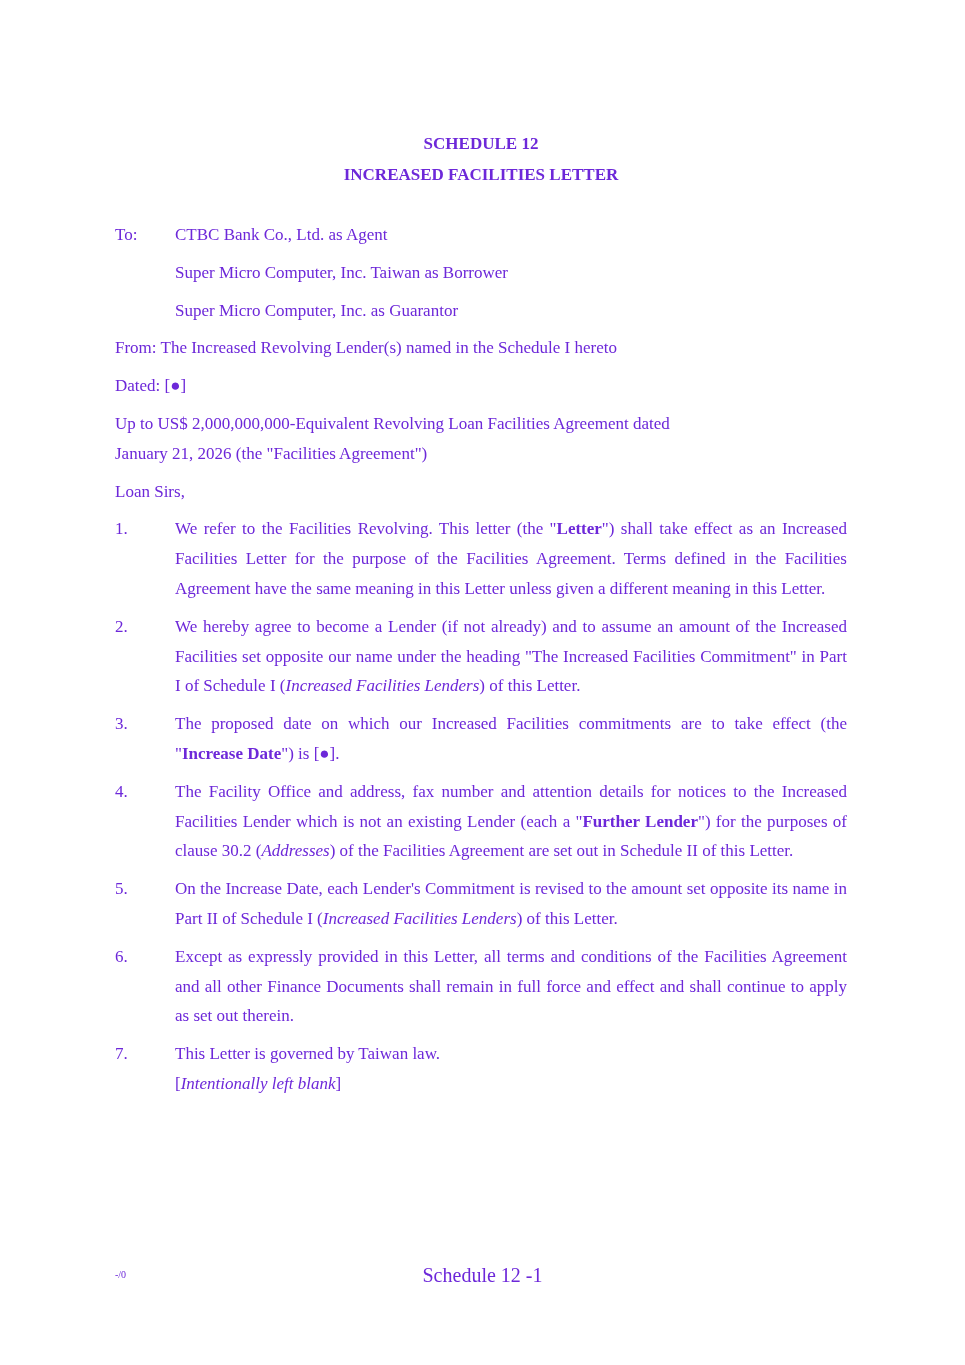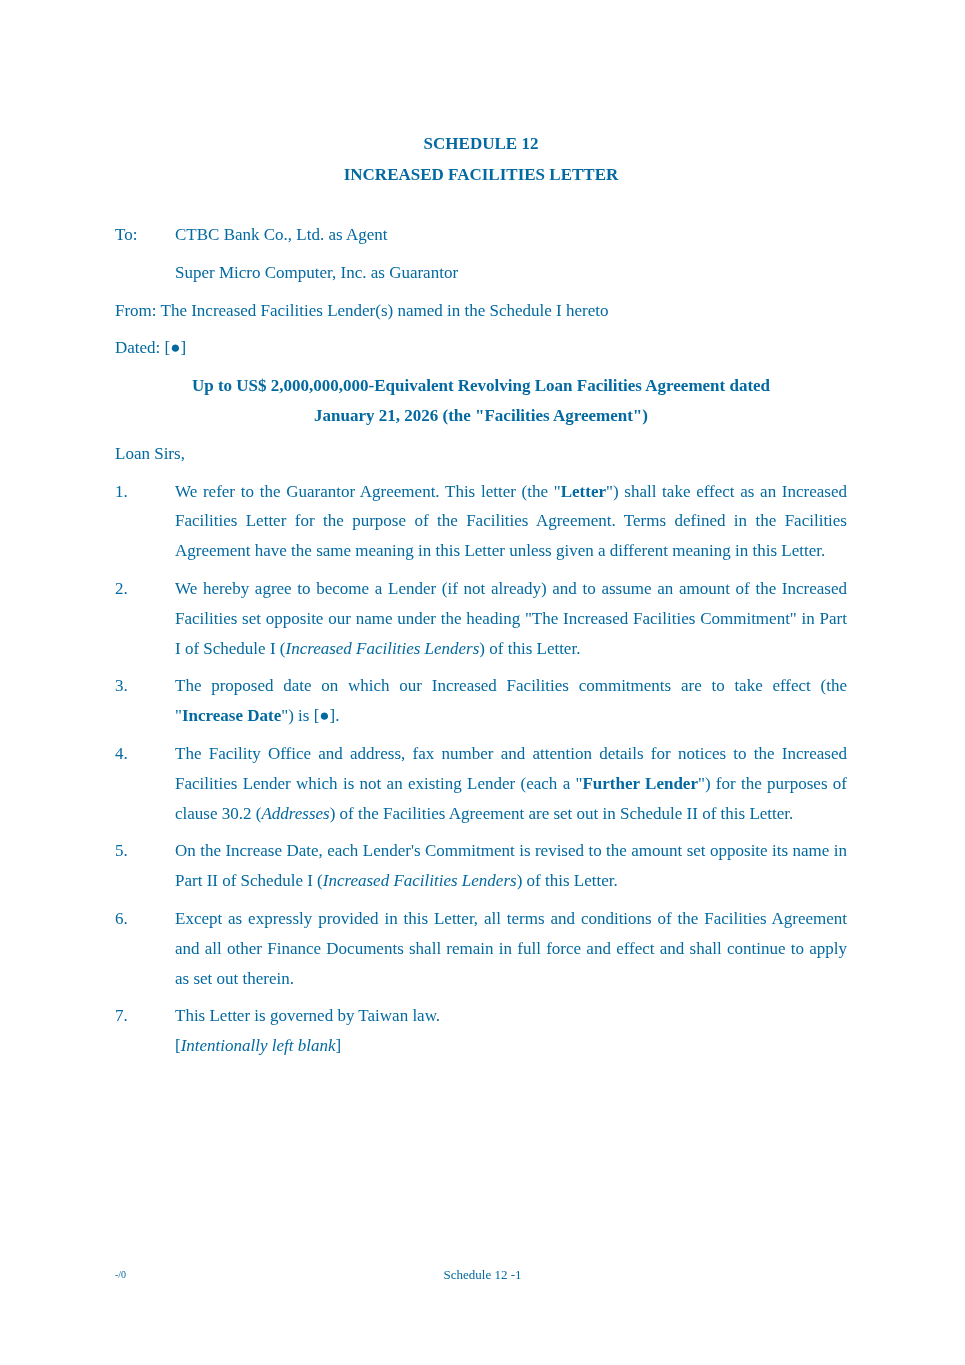--- a/index.html
+++ b/index.html
@@ -2,43 +2,43 @@
 <html><head>
 <meta charset="utf-8">
 <style>
   html, body { margin: 0; padding: 0; background: #ffffff; }
   .page {
     position: relative;
     width: 965px;
     height: 1341px;
     margin: 0 auto;
     background: #ffffff;
-    color: #0369a1;
+    color: #6d28d9;
     font-family: "Liberation Serif", "DejaVu Serif", serif;
     font-size: 17px;
     line-height: 29.8px;
     box-sizing: border-box;
     padding: 128px 118px 0 115px;
     overflow: hidden;
   }
   .doc-title {
     text-align: center;
     font-weight: bold;
     line-height: 31px;
     margin-bottom: 30px;
   }
   .to-row { display: flex; margin-bottom: 8px; }
   .to-label { width: 60px; flex: none; }
   .indent-line { margin-left: 60px; margin-bottom: 8px; }
   .plain-line { margin-bottom: 8px; }
   .subject {
     margin-top: 4px;
     margin-bottom: 8px;
-    text-align: center;
-    font-weight: bold;
+    text-align: left;
+    font-weight: normal;
   }
   .salutation { margin-bottom: 8px; }
   .para { display: flex; margin-bottom: 8px; }
   .para .num { width: 60px; flex: none; }
   .para .body { flex: 1; text-align: justify; }
   .para.last { margin-bottom: 0; }
   .blank-notice {
     margin-left: 60px;
     text-align: left;
   }
@@ -48,53 +48,54 @@
     top: 1268px;
     font-size: 10px;
     line-height: 14px;
   }
   .footer-center {
     position: absolute;
     left: 0;
     right: 0;
     top: 1264px;
     text-align: center;
-    font-size: 13px;
+    font-size: 20px;
     line-height: 22px;
   }
 </style>
 </head>
 <body>
 
 <div class="page">
 
   <div class="doc-title">
     <div>SCHEDULE 12</div>
     <div>INCREASED FACILITIES LETTER</div>
   </div>
 
   <div class="to-row">
     <span class="to-label">To:</span>
     <span>CTBC Bank Co., Ltd. as Agent</span>
   </div>
+  <div class="indent-line">Super Micro Computer, Inc. Taiwan as Borrower</div>
   <div class="indent-line">Super Micro Computer, Inc. as Guarantor</div>
 
-  <div class="plain-line">From: The Increased Facilities Lender(s) named in the Schedule I hereto</div>
+  <div class="plain-line">From: The Increased Revolving Lender(s) named in the Schedule I hereto</div>
   <div class="plain-line">Dated: [●]</div>
 
   <div class="subject">
     <div>Up to US$ 2,000,000,000-Equivalent Revolving Loan Facilities Agreement dated</div>
     <div>January 21, 2026 (the "Facilities Agreement")</div>
   </div>
 
   <div class="salutation">Loan Sirs,</div>
 
   <div class="para">
     <span class="num">1.</span>
-    <span class="body"><span>We refer to the Guarantor Agreement.  This letter (the "</span><span style="font-weight: bold;">Letter</span><span>") shall take effect as an Increased Facilities Letter for the purpose of the Facilities Agreement.  Terms defined in the Facilities Agreement have the same meaning in this Letter unless given a different meaning in this Letter.</span></span>
+    <span class="body"><span>We refer to the Facilities Revolving.  This letter (the "</span><span style="font-weight: bold;">Letter</span><span>") shall take effect as an Increased Facilities Letter for the purpose of the Facilities Agreement.  Terms defined in the Facilities Agreement have the same meaning in this Letter unless given a different meaning in this Letter.</span></span>
   </div>
   <div class="para">
     <span class="num">2.</span>
     <span class="body"><span>We hereby agree to become a Lender (if not already) and to assume an amount of the Increased Facilities set opposite our name under the heading "The Increased Facilities Commitment" in Part I of Schedule I (</span><span style="font-style: italic;">Increased Facilities Lenders</span><span>) of this Letter.</span></span>
   </div>
   <div class="para">
     <span class="num">3.</span>
     <span class="body"><span>The proposed date on which our Increased Facilities commitments are to take effect (the "</span><span style="font-weight: bold;">Increase Date</span><span>") is [●].</span></span>
   </div>
   <div class="para">

